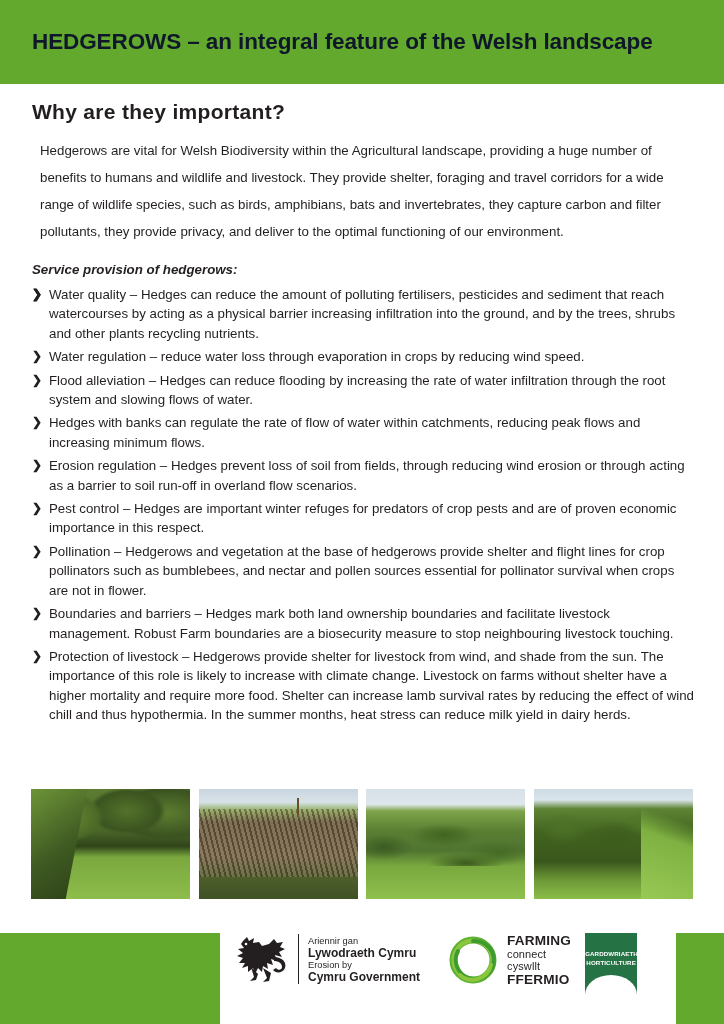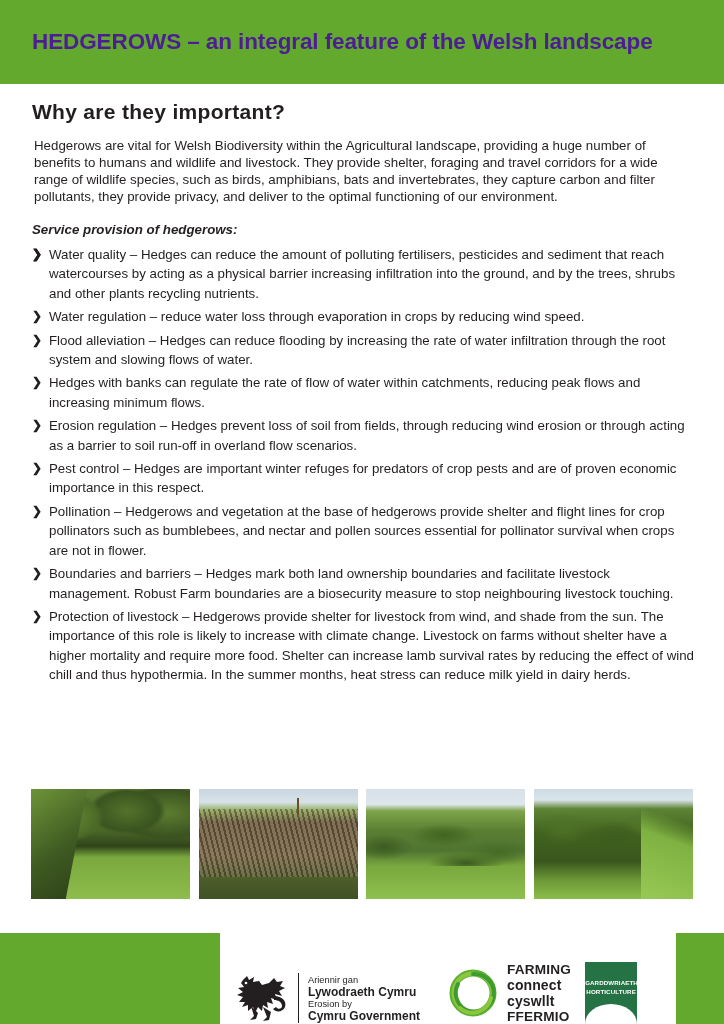--- a/index.html
+++ b/index.html
@@ -21,21 +21,21 @@
     left: 0;
     top: 0;
     width: 724px;
     height: 84px;
     background: #62A92E;
     display: flex;
     align-items: center;
   }
   .header-title {
     margin-left: 32px;
-    color: #4c1d95;
+    color: #0f172a;
     font-size: 22.5px;
     letter-spacing: -0.1px;
     white-space: nowrap;
   }
   .header-title .strong { font-weight: bold; }
   .header-title .rest { font-weight: bold; }
 
   
   .content {
     position: absolute;
@@ -45,22 +45,22 @@
     color: #231f20;
   }
   .section-title {
     font-size: 21px;
     font-weight: bold;
     letter-spacing: 0.3px;
     margin: 0 0 13px 0;
   }
   .intro {
     font-size: 13.3px;
-    line-height: 17px;
-    margin: 0 0 17px 2px;
+    line-height: 27px;
+    margin: 0 0 17px 8px;
     text-align: left;
   }
   .subhead {
     font-size: 13.3px;
     font-style: italic;
     font-weight: bold;
     margin: 0 0 8px 0;
   }
 
   ul.bullets {
@@ -183,41 +183,41 @@
     position: absolute; left: 676px; top: 0;
     width: 48px; height: 91px;
     background: #62A92E;
   }
   .footer-logos {
     position: absolute;
     left: 220px; top: 0;
     width: 456px; height: 91px;
     background: #ffffff;
     display: flex;
-    align-items: flex-end;
+    align-items: flex-start;
     padding-left: 10px;
     box-sizing: border-box;
   }
 
   
   .wg-logo { display: flex; align-items: center; }
   .wg-dragon { width: 62px; height: 52px; }
   .wg-rule {
     width: 1px; height: 50px; background: #231f20;
     margin: 0 9px 0 6px;
   }
   .wg-text { font-size: 9.3px; line-height: 12.2px; color: #231f20; }
   .wg-text .b { font-weight: bold; font-size: 12px; }
 
   
   .fc-logo { display: flex; align-items: center; margin-left: 28px; }
   .fc-swirl { width: 50px; height: 50px; }
   .fc-text { margin-left: 9px; color: #231f20; }
   .fc-text .big { font-weight: bold; font-size: 13.6px; letter-spacing: 0.2px; display: block; }
-  .fc-text .small { font-size: 14px; display: block; letter-spacing: 0.1px; font-weight: bold; }
+  .fc-text .small { font-size: 11px; display: block; letter-spacing: 0.1px; }
 
   
   .hort-logo {
     margin-left: 14px;
     width: 52px; height: 62px;
     position: relative;
   }
   .hort-box {
     position: absolute; left: 0; top: 0;
     width: 52px; height: 62px;

